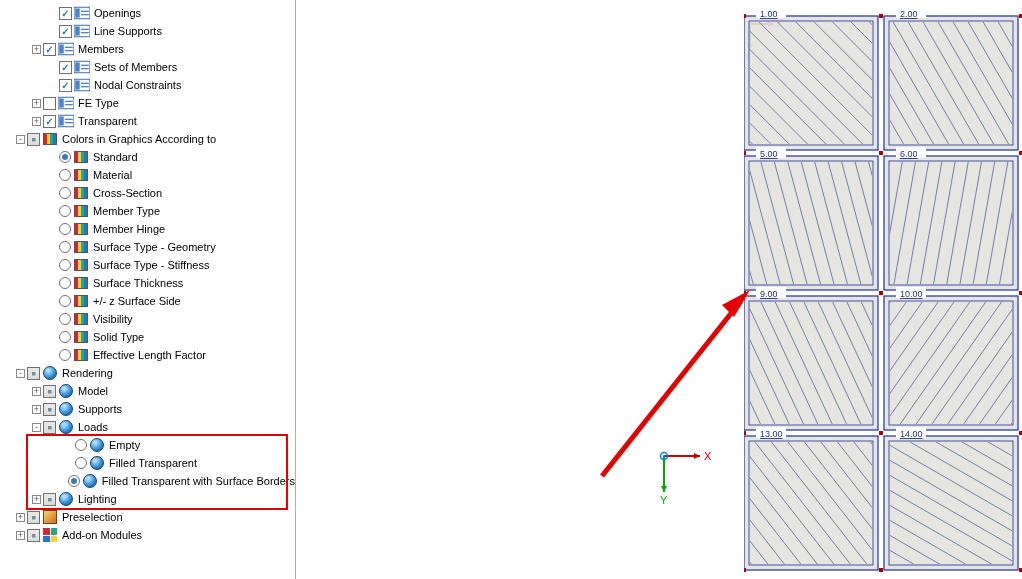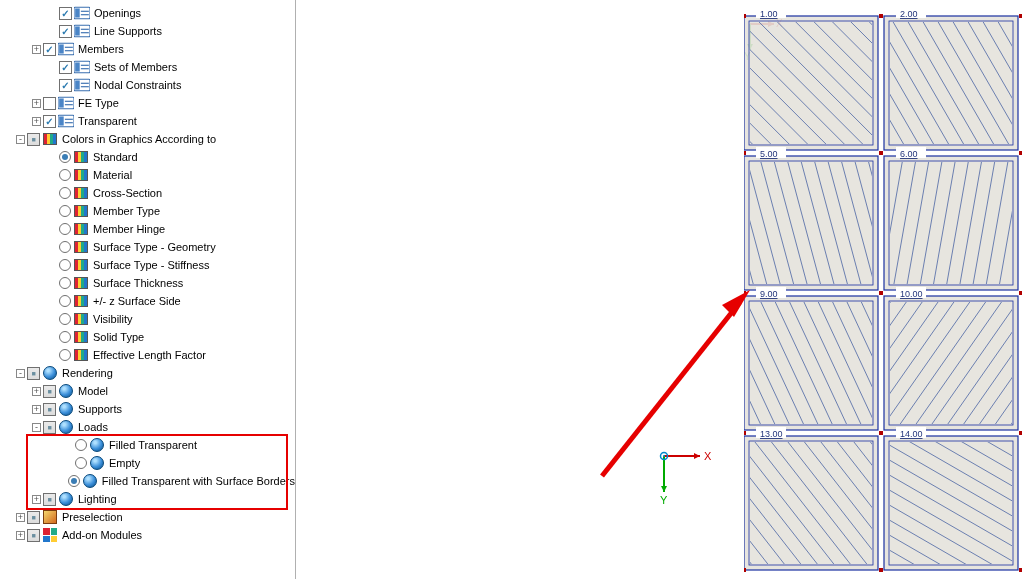--- a/index.html
+++ b/index.html
@@ -452,30 +452,30 @@
         </span>
         <span class="label">Loads</span>
       </div>
       <div class="tree-item">
         <span class="indent" style="width: 60px;"></span>
         <span class="indent" style="width: 11px;"></span>
         <span class="radio"></span>
         <span class="ico">
           <span class="ico-render"></span>
         </span>
+        <span class="label">Empty</span>
+      </div>
+      <div class="tree-item">
+        <span class="indent" style="width: 60px;"></span>
+        <span class="indent" style="width: 11px;"></span>
+        <span class="radio"></span>
+        <span class="ico">
+          <span class="ico-render"></span>
+        </span>
         <span class="label">Filled Transparent</span>
-      </div>
-      <div class="tree-item">
-        <span class="indent" style="width: 60px;"></span>
-        <span class="indent" style="width: 11px;"></span>
-        <span class="radio"></span>
-        <span class="ico">
-          <span class="ico-render"></span>
-        </span>
-        <span class="label">Empty</span>
       </div>
       <div class="tree-item">
         <span class="indent" style="width: 60px;"></span>
         <span class="indent" style="width: 11px;"></span>
         <span class="radio checked"></span>
         <span class="ico">
           <span class="ico-render"></span>
         </span>
         <span class="label">Filled Transparent with Surface Borders</span>
       </div>

